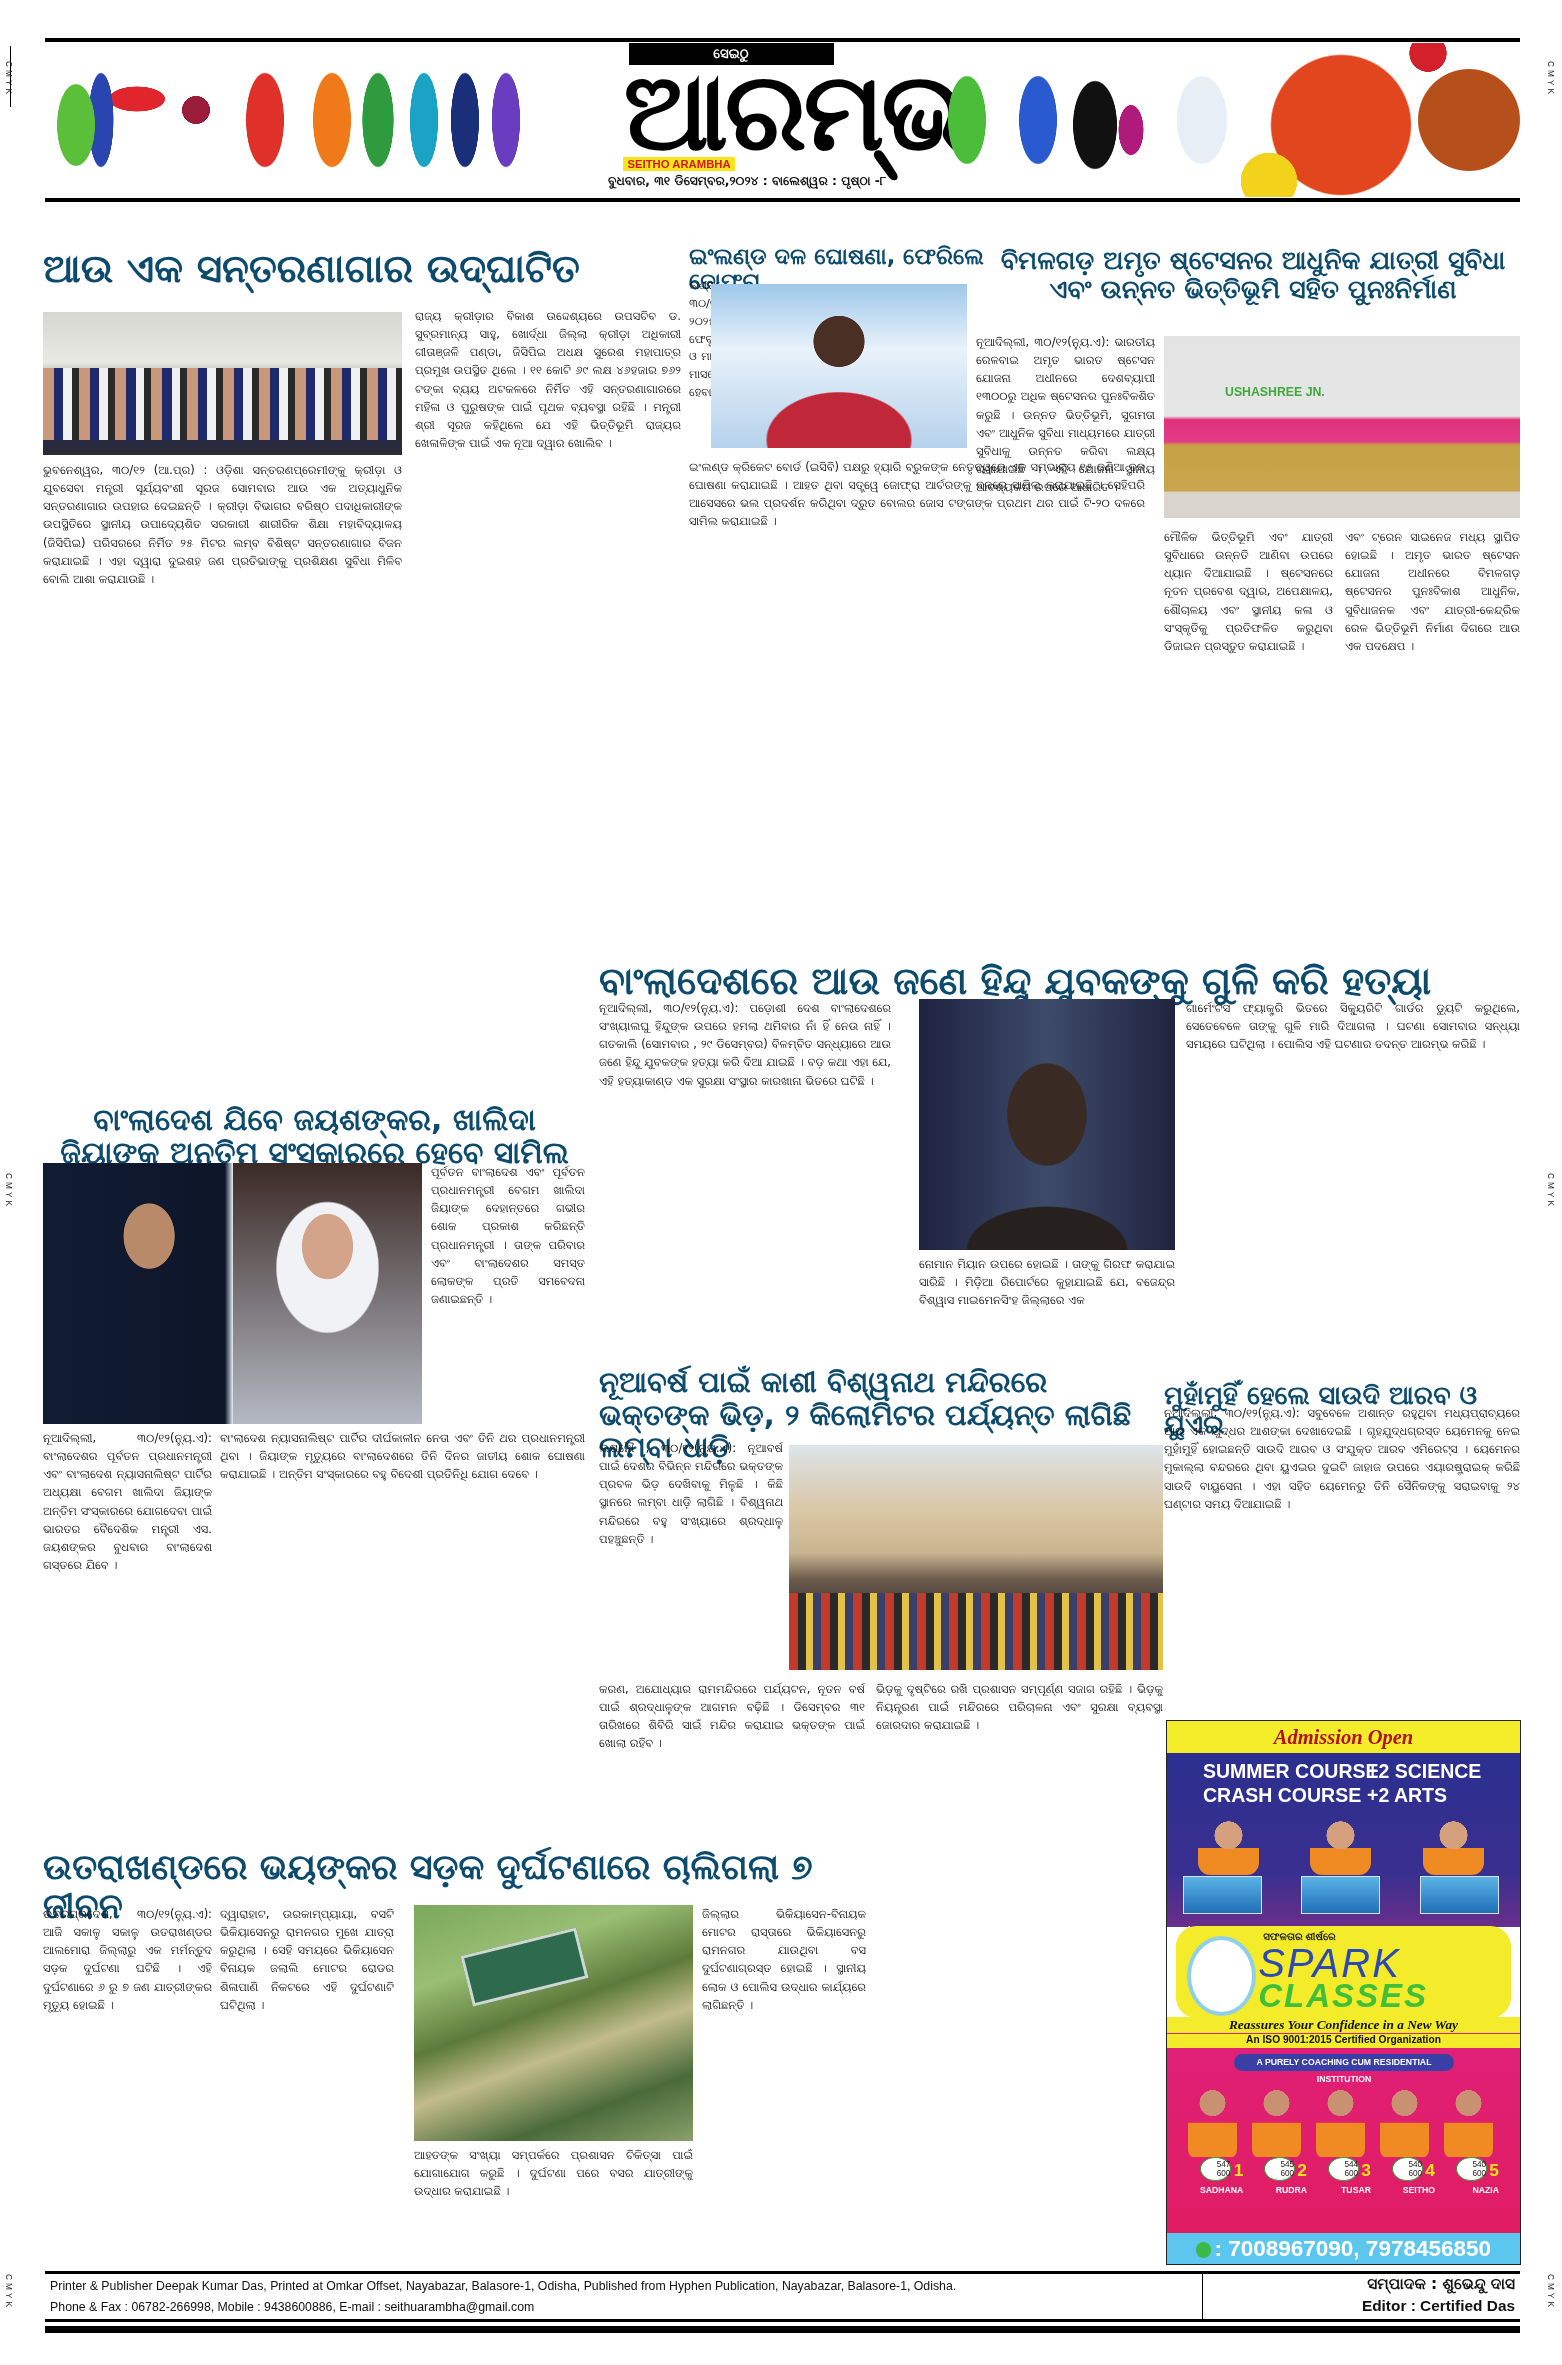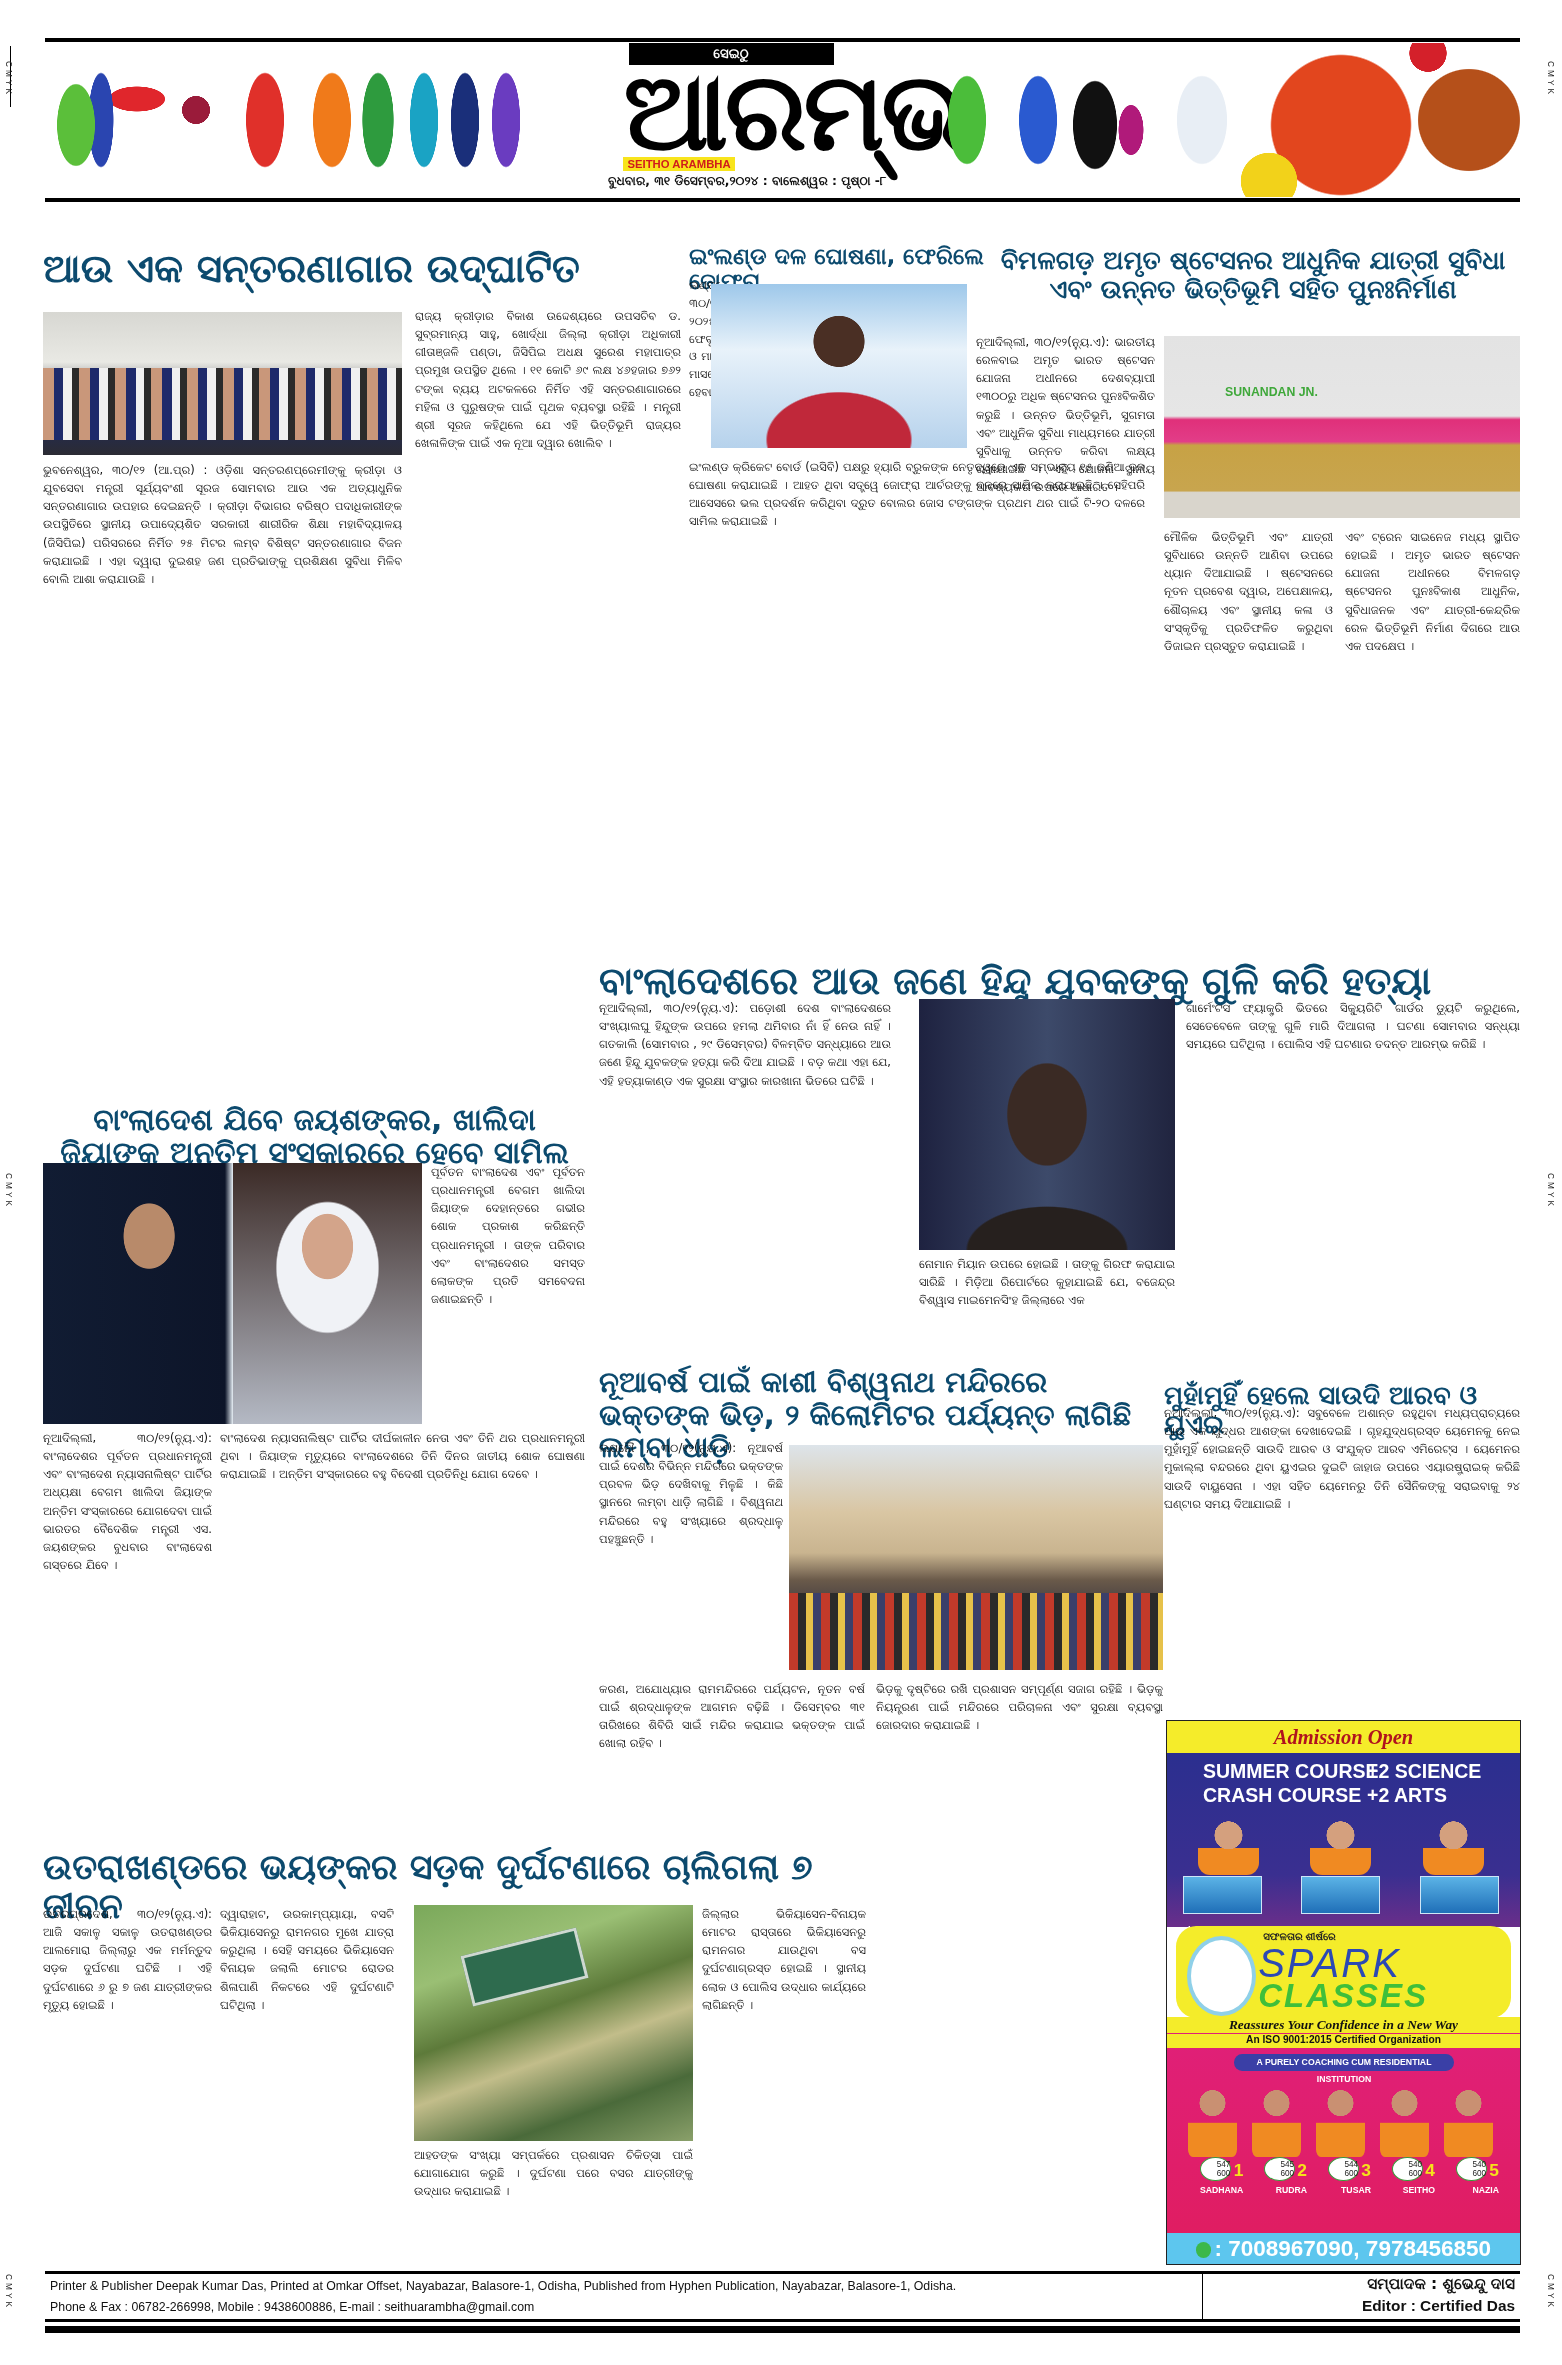--- a/index.html
+++ b/index.html
@@ -127,21 +127,21 @@
 <div class="body" style="left:415px;top:307px;width:266px;height:748px;">ରାଜ୍ୟ କ୍ରୀଡ଼ାର ବିକାଶ ଉଦ୍ଦେଶ୍ୟରେ ଉପସଚିବ ଡ. ସୁବ୍ରମାନ୍ୟ ସାହୁ, ଖୋର୍ଦ୍ଧା ଜିଲ୍ଲା କ୍ରୀଡ଼ା ଅଧିକାରୀ ଗୀତାଞ୍ଜଳି ପଣ୍ଡା, ଜିସିପିଇ ଅଧକ୍ଷ ସୁରେଶ ମହାପାତ୍ର ପ୍ରମୁଖ ଉପସ୍ଥିତ ଥିଲେ । ୧୧ କୋଟି ୬୯ ଲକ୍ଷ ୪୬ହଜାର ୭୬୨ ଟଙ୍କା ବ୍ୟୟ ଅଟକଳରେ ନିର୍ମିତ ଏହି ସନ୍ତରଣାଗାରରେ ମହିଳା ଓ ପୁରୁଷଙ୍କ ପାଇଁ ପୃଥକ ବ୍ୟବସ୍ଥା ରହିଛି । ମନ୍ତ୍ରୀ ଶ୍ରୀ ସୂରଜ କହିଥିଲେ ଯେ ଏହି ଭିତ୍ତିଭୂମି ରାଜ୍ୟର ଖେଳାଳିଙ୍କ ପାଇଁ ଏକ ନୂଆ ଦ୍ୱାର ଖୋଲିବ ।</div>
 
 <h2 class="hl" style="left:689px;top:225px;width:297px;font-size:22.5px;">ଇଂଲଣ୍ଡ ଦଳ ଘୋଷଣା, ଫେରିଲେ ଜୋଫ୍ରା</h2>
 <div class="body" style="left:689px;top:277px;width:31px;height:123px;font-size:11.3px;">ଲଣ୍ଡନ, ୩୦/୧୨(ନ୍ୟୁ.ଏ): ୨୦୨୫ ଫେବୃଆରି ଓ ମାର୍ଚ୍ଚ ମାସରେ ହେବାକୁ ଥିବା ଟି୨୦ ବିଶ୍ୱକପ ପାଇଁ ଇଂଲଣ୍ଡ ଏବଂ</div>
 <div class="photo ph-archer" style="left:711px;top:284px;width:256px;height:164px;"></div>
 <div class="body" style="left:689px;top:458px;width:456px;height:461px;">ଇଂଲଣ୍ଡ କ୍ରିକେଟ ବୋର୍ଡ (ଇସିବି) ପକ୍ଷରୁ ହ୍ୟାରି ବ୍ରୁକଙ୍କ ନେତୃତ୍ୱରେ ଏକ ସମ୍ଭାବ୍ୟ ୧୫ ଜଣିଆ ଦଳ ଘୋଷଣା କରାଯାଇଛି । ଆହତ ଥିବା ସତ୍ତ୍ୱେ ଜୋଫ୍ରା ଆର୍ଚରଙ୍କୁ ଦଳରେ ସାମିଲ କରାଯାଇଛି । ସେହିପରି ଆସେସରେ ଭଲ ପ୍ରଦର୍ଶନ କରିଥିବା ଦ୍ରୁତ ବୋଲର ଜୋସ ଟଙ୍ଗଙ୍କ ପ୍ରଥମ ଥର ପାଇଁ ଟି-୨୦ ଦଳରେ ସାମିଲ କରାଯାଇଛି ।</div>
 
 <h2 class="hl" style="left:984px;top:225px;width:538px;font-size:25.6px;text-align:center;">ବିମଳଗଡ଼ ଅମୃତ ଷ୍ଟେସନର ଆଧୁନିକ ଯାତ୍ରୀ ସୁବିଧା ଏବଂ ଉନ୍ନତ ଭିତ୍ତିଭୂମି ସହିତ ପୁନଃନିର୍ମାଣ</h2>
 <div class="body" style="left:976px;top:333px;width:179px;height:589px;">ନୂଆଦିଲ୍ଲୀ, ୩୦/୧୨(ନ୍ୟୁ.ଏ): ଭାରତୀୟ ରେଳବାଇ ଅମୃତ ଭାରତ ଷ୍ଟେସନ ଯୋଜନା ଅଧୀନରେ ଦେଶବ୍ୟାପୀ ୧୩୦୦ରୁ ଅଧିକ ଷ୍ଟେସନର ପୁନଃବିକଶିତ କରୁଛି । ଉନ୍ନତ ଭିତ୍ତିଭୂମି, ସୁଗମତା ଏବଂ ଆଧୁନିକ ସୁବିଧା ମାଧ୍ୟମରେ ଯାତ୍ରୀ ସୁବିଧାକୁ ଉନ୍ନତ କରିବା ଲକ୍ଷ୍ୟ ରଖାଯାଇଛି । ଏହି ଯୋଜନା ସ୍ଥାନୀୟ ଆବଶ୍ୟକତା ଉପରେ ଆଧାରିତ ।</div>
 <div class="photo ph-station" style="left:1164px;top:336px;width:356px;height:182px;">
-    <span class="sign">SUNANDAN JN.</span>
+    <span class="sign">USHASHREE JN.</span>
   </div>
 <div class="body" style="left:1164px;top:528px;width:169px;height:394px;">ମୌଳିକ ଭିତ୍ତିଭୂମି ଏବଂ ଯାତ୍ରୀ ସୁବିଧାରେ ଉନ୍ନତି ଆଣିବା ଉପରେ ଧ୍ୟାନ ଦିଆଯାଇଛି । ଷ୍ଟେସନରେ ନୂତନ ପ୍ରବେଶ ଦ୍ୱାର, ଅପେକ୍ଷାଳୟ, ଶୌଚାଳୟ ଏବଂ ସ୍ଥାନୀୟ କଳା ଓ ସଂସ୍କୃତିକୁ ପ୍ରତିଫଳିତ କରୁଥିବା ଡିଜାଇନ ପ୍ରସ୍ତୁତ କରାଯାଇଛି ।</div>
 <div class="body" style="left:1345px;top:528px;width:175px;height:394px;">ଏବଂ ଟ୍ରେନ ସାଇନେଜ ମଧ୍ୟ ସ୍ଥାପିତ ହୋଇଛି । ଅମୃତ ଭାରତ ଷ୍ଟେସନ ଯୋଜନା ଅଧୀନରେ ବିମଳଗଡ଼ ଷ୍ଟେସନର ପୁନଃବିକାଶ ଆଧୁନିକ, ସୁବିଧାଜନକ ଏବଂ ଯାତ୍ରୀ-କେନ୍ଦ୍ରିକ ରେଳ ଭିତ୍ତିଭୂମି ନିର୍ମାଣ ଦିଗରେ ଆଉ ଏକ ପଦକ୍ଷେପ ।</div>
 
 <h2 class="hl" style="left:599px;top:928px;width:922px;font-size:38px;">ବାଂଲାଦେଶରେ ଆଉ ଜଣେ ହିନ୍ଦୁ ଯୁବକଙ୍କୁ ଗୁଳି କରି ହତ୍ୟା</h2>
 <div class="body" style="left:599px;top:999px;width:292px;height:328px;">ନୂଆଦିଲ୍ଲୀ, ୩୦/୧୨(ନ୍ୟୁ.ଏ): ପଡ଼ୋଶୀ ଦେଶ ବାଂଲାଦେଶରେ ସଂଖ୍ୟାଲଘୁ ହିନ୍ଦୁଙ୍କ ଉପରେ ହମଲା ଥମିବାର ନାଁ ହିଁ ନେଉ ନାହିଁ । ଗତକାଲି (ସୋମବାର , ୨୯ ଡିସେମ୍ବର) ବିଳମ୍ବିତ ସନ୍ଧ୍ୟାରେ ଆଉ ଜଣେ ହିନ୍ଦୁ ଯୁବକଙ୍କ ହତ୍ୟା କରି ଦିଆ ଯାଇଛି । ବଡ଼ କଥା ଏହା ଯେ, ଏହି ହତ୍ୟାକାଣ୍ଡ ଏକ ସୁରକ୍ଷା ସଂସ୍ଥାର କାରଖାନା ଭିତରେ ଘଟିଛି ।</div>
 <div class="photo ph-hindu" style="left:919px;top:999px;width:256px;height:251px;"></div>
 <div class="body" style="left:919px;top:1255px;width:256px;height:72px;">ନୋମାନ ମିୟାନ ଉପରେ ହୋଇଛି । ତାଙ୍କୁ ଗିରଫ କରାଯାଇ ସାରିଛି । ମିଡ଼ିଆ ରିପୋର୍ଟରେ କୁହାଯାଇଛି ଯେ, ବଜେନ୍ଦ୍ର ବିଶ୍ୱାସ ମାଇମେନସିଂହ ଜିଲ୍ଲାରେ ଏକ</div>
 <div class="body" style="left:1186px;top:999px;width:334px;height:328px;">ଗାର୍ମେଂଟସ ଫ୍ୟାକ୍ଟ୍ରି ଭିତରେ ସିକ୍ୟୁରିଟି ଗାର୍ଡର ଡ୍ୟୁଟି କରୁଥିଲେ, ସେତେବେଳେ ତାଙ୍କୁ ଗୁଳି ମାରି ଦିଆଗଲା । ଘଟଣା ସୋମବାର ସନ୍ଧ୍ୟା ସମୟରେ ଘଟିଥିଲା । ପୋଲିସ ଏହି ଘଟଣାର ତଦନ୍ତ ଆରମ୍ଭ କରିଛି ।</div>
 

